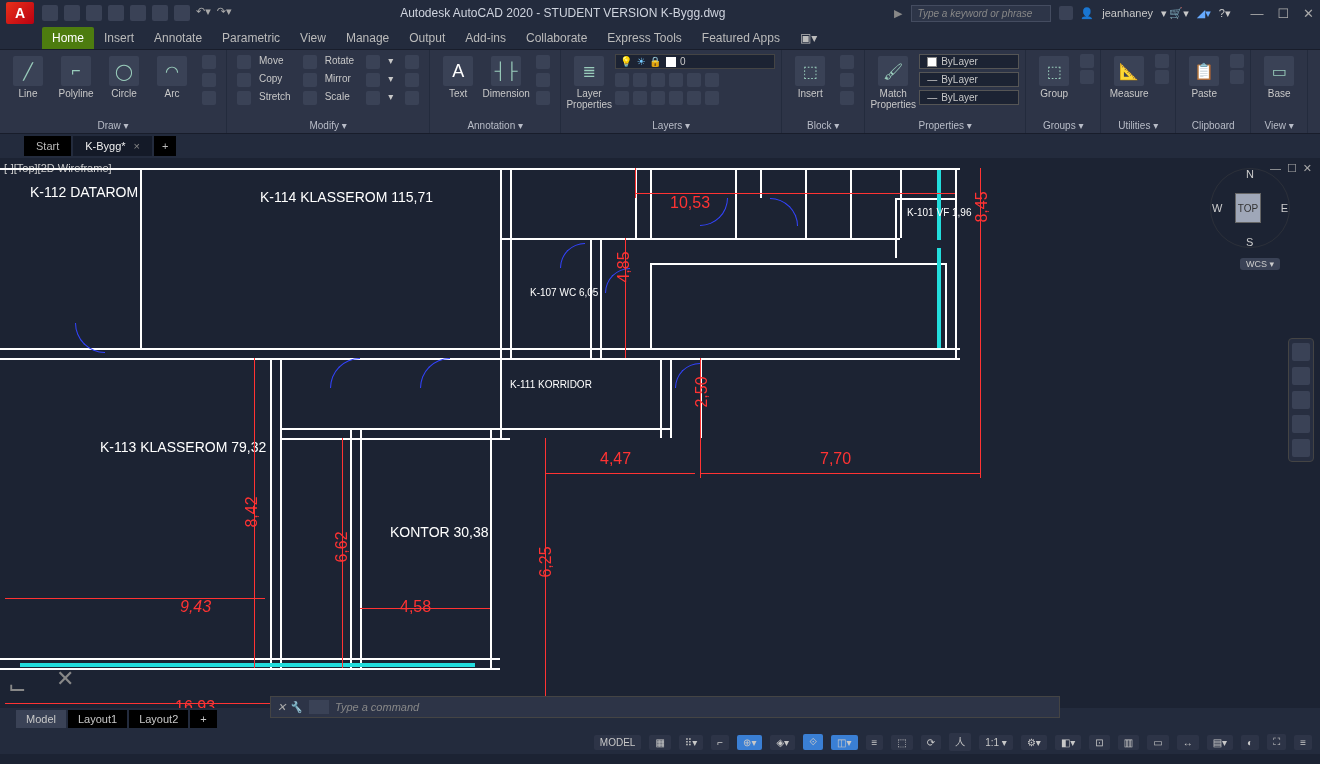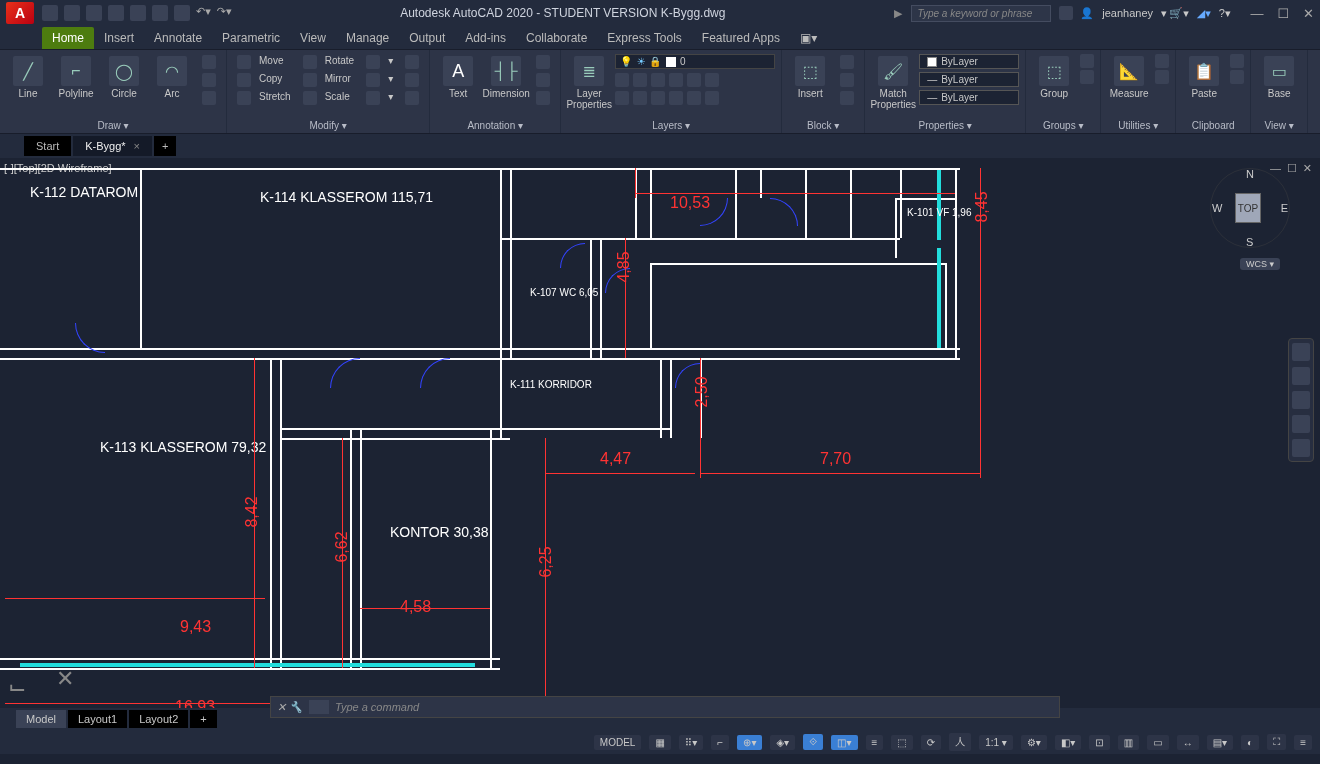--- a/index.html
+++ b/index.html
@@ -465,21 +465,21 @@
   <div class="dimline-h" style="top:315px;left:545px;width:150px;"></div>
   <div class="dimline-v" style="top:280px;left:545px;height:260px;"></div>
   <div class="dimtext" style="top:292px;left:600px;">4,47</div>
   <div class="dimline-h" style="top:315px;left:700px;width:280px;"></div>
   <div class="dimline-v" style="top:200px;left:980px;height:120px;"></div>
   <div class="dimtext" style="top:292px;left:820px;">7,70</div>
   <div class="dimline-v" style="top:200px;left:700px;height:120px;"></div>
   <div class="dimtext" style="top:225px;left:686px;transform:rotate(-90deg);">2,50</div>
 
   <div class="dimline-h" style="top:440px;left:5px;width:260px;"></div>
-  <div class="dimtext" style="top:460px;left:180px;">9,43</div>
+  <div class="dimtext" style="top:440px;left:180px;font-style:italic;">9,43</div>
   <div class="dimline-v" style="top:200px;left:254px;height:310px;"></div>
   <div class="dimtext" style="top:345px;left:236px;transform:rotate(-90deg);">8,42</div>
   <div class="dimline-v" style="top:280px;left:342px;height:230px;"></div>
   <div class="dimtext" style="top:380px;left:326px;transform:rotate(-90deg);">6,62</div>
   <div class="dimline-h" style="top:450px;left:360px;width:130px;"></div>
   <div class="dimtext" style="top:440px;left:400px;">4,58</div>
   <div class="dimtext" style="top:395px;left:530px;transform:rotate(-90deg);">6,25</div>
   <div class="dimline-h" style="top:545px;left:5px;width:490px;"></div>
   <div class="dimtext" style="top:540px;left:175px;">16,93</div>
 

